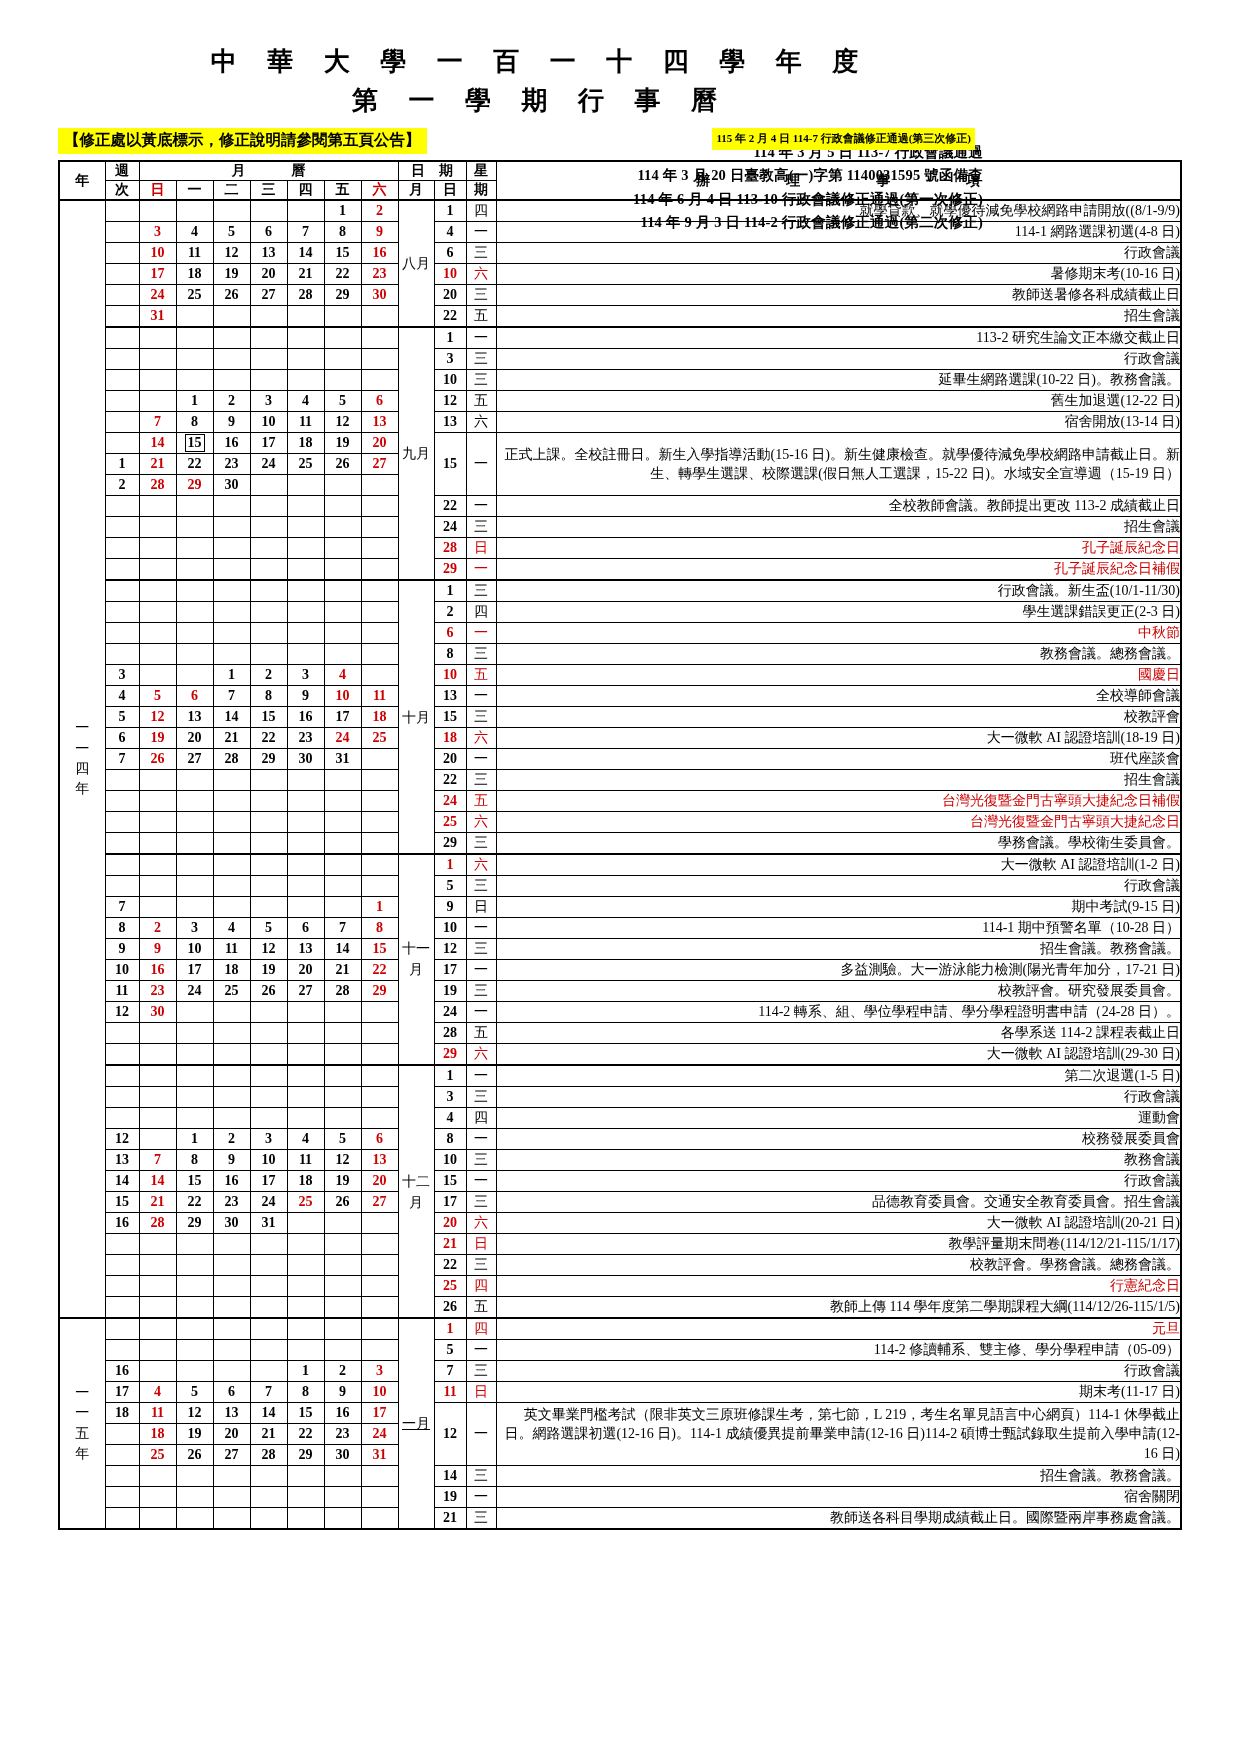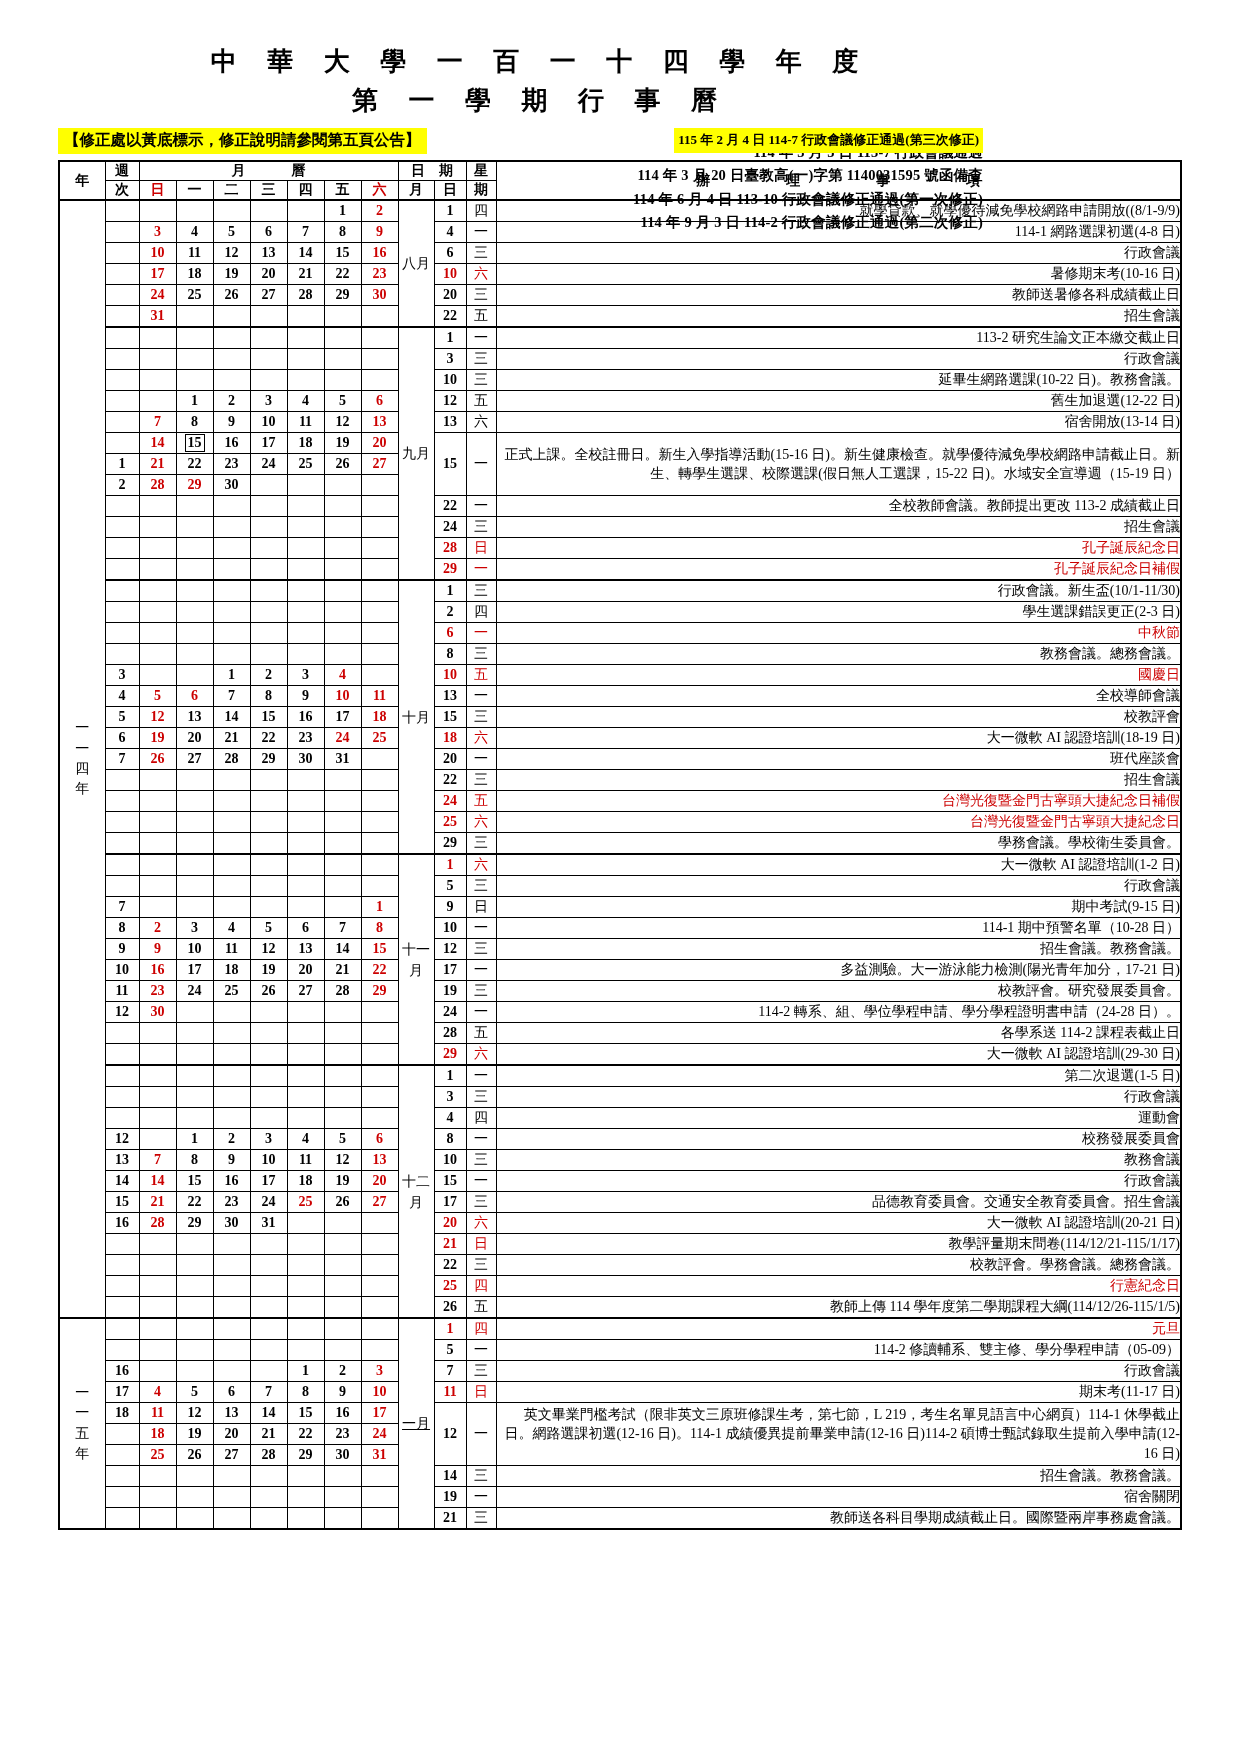--- a/index.html
+++ b/index.html
@@ -29,22 +29,22 @@
   
   .notice{
     margin-top:8px;height:26px;position:relative;padding-left:20px;
   }
   .notice .n-left{
     position:absolute;left:0;top:0;background:#ffff00;color:#000;
     font-weight:bold;font-size:15.5px;padding:2px 6px 3px 6px;
     font-family:"Liberation Sans","DejaVu Sans",sans-serif;
   }
   .notice .n-right{
-    position:absolute;right:0;top:0;background:#ffff00;
-    font-weight:bold;font-size:13px;padding:3px 4px 4px 4px;white-space:nowrap;
+    position:absolute;right:8px;top:0;background:#ffff00;
+    font-weight:bold;font-size:11px;padding:3px 4px 4px 4px;white-space:nowrap;
   }
 
   
   table.cal{
     border-collapse:collapse;width:1124px;margin-top:6px;
     table-layout:fixed;
   }
   table.cal td,table.cal th{
     border:1px solid #000;padding:0;vertical-align:middle;
     font-size:14px;
@@ -554,21 +554,21 @@
         </tr>
         <tr class="mblock">
           <td class="wk"></td>
           <td class="dn"></td>
           <td class="dn"></td>
           <td class="dn"></td>
           <td class="dn"></td>
           <td class="dn"></td>
           <td class="dn"></td>
           <td class="dn"></td>
-          <td class="mon" rowspan="10" style="line-height: 1.5;"><span>十</span><span>一</span><span>月</span></td>
+          <td class="mon" rowspan="10" style="line-height: 1.5; font-family: Liberation Mono, monospace;"><span>十</span><span>一</span><span>月</span></td>
           <td class="dd red" rowspan="1">1</td>
           <td class="wd red" rowspan="1">六</td>
           <td class="ev" rowspan="1">大一微軟 AI 認證培訓(1-2 日)</td>
         </tr>
         <tr>
           <td class="wk"></td>
           <td class="dn"></td>
           <td class="dn"></td>
           <td class="dn"></td>
           <td class="dn"></td>

